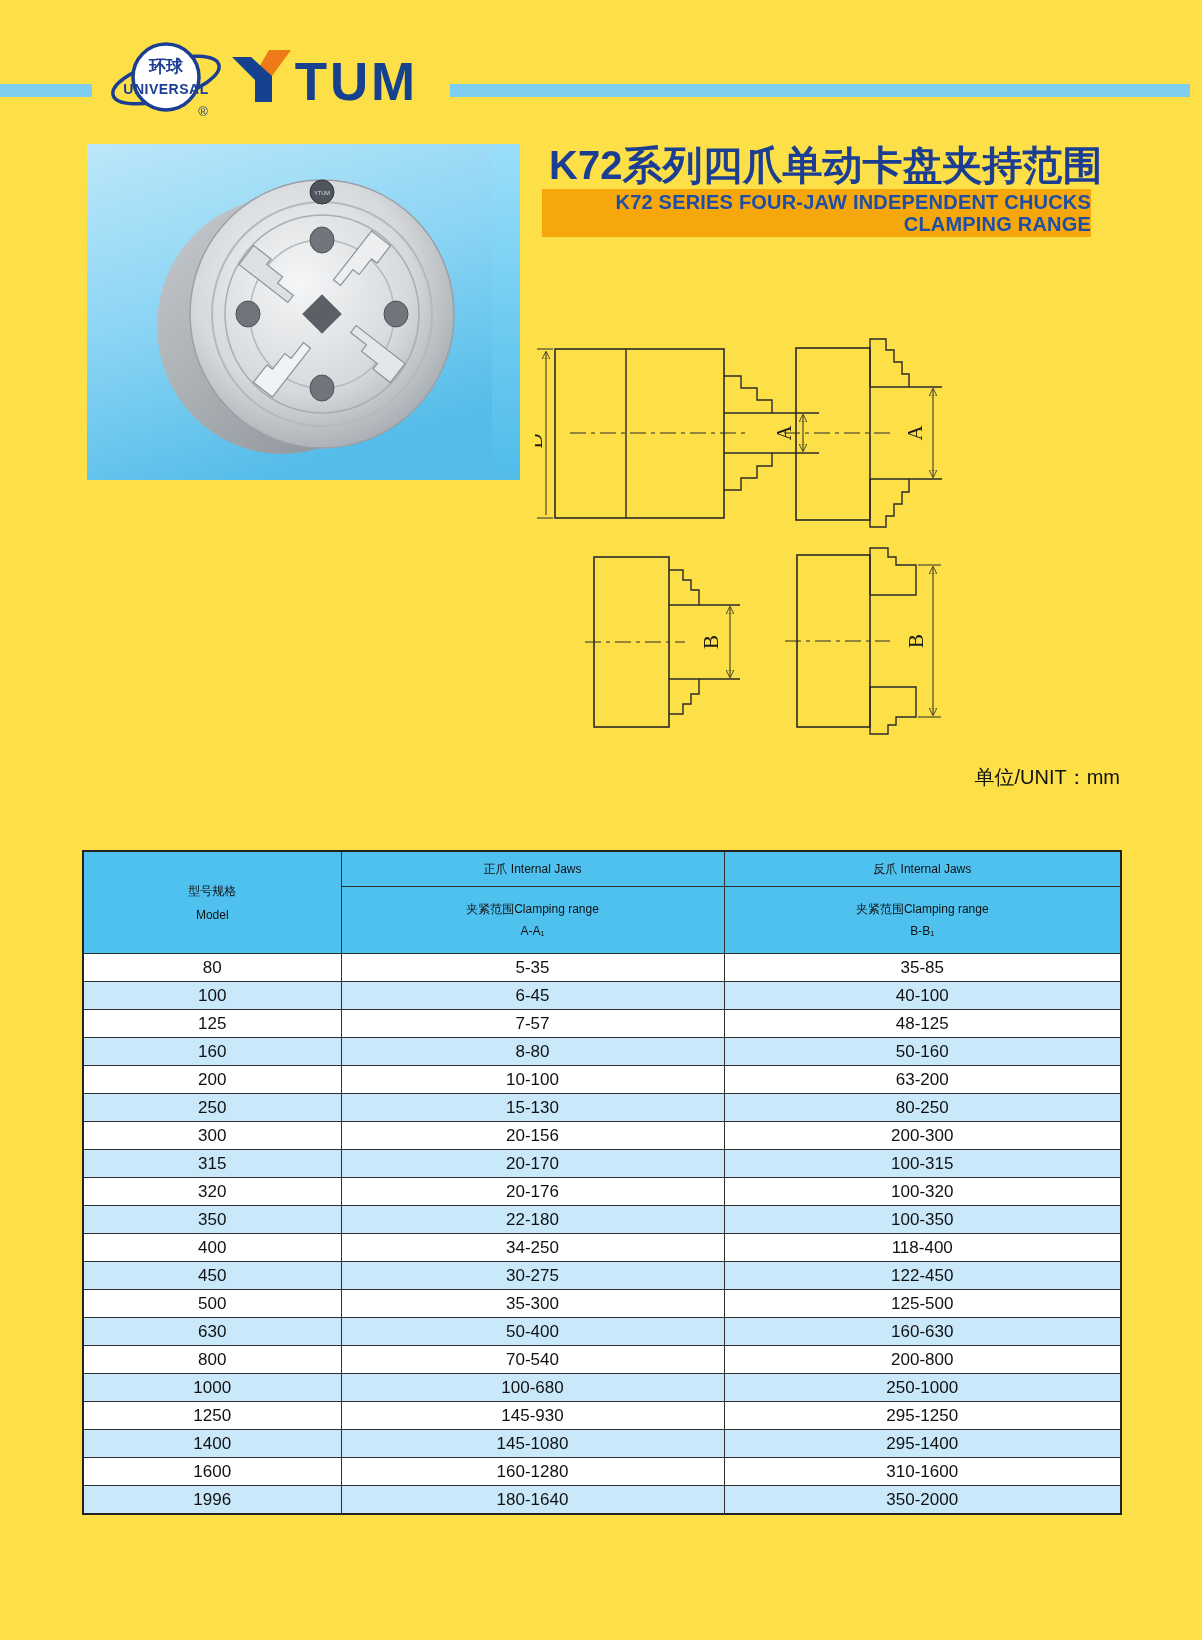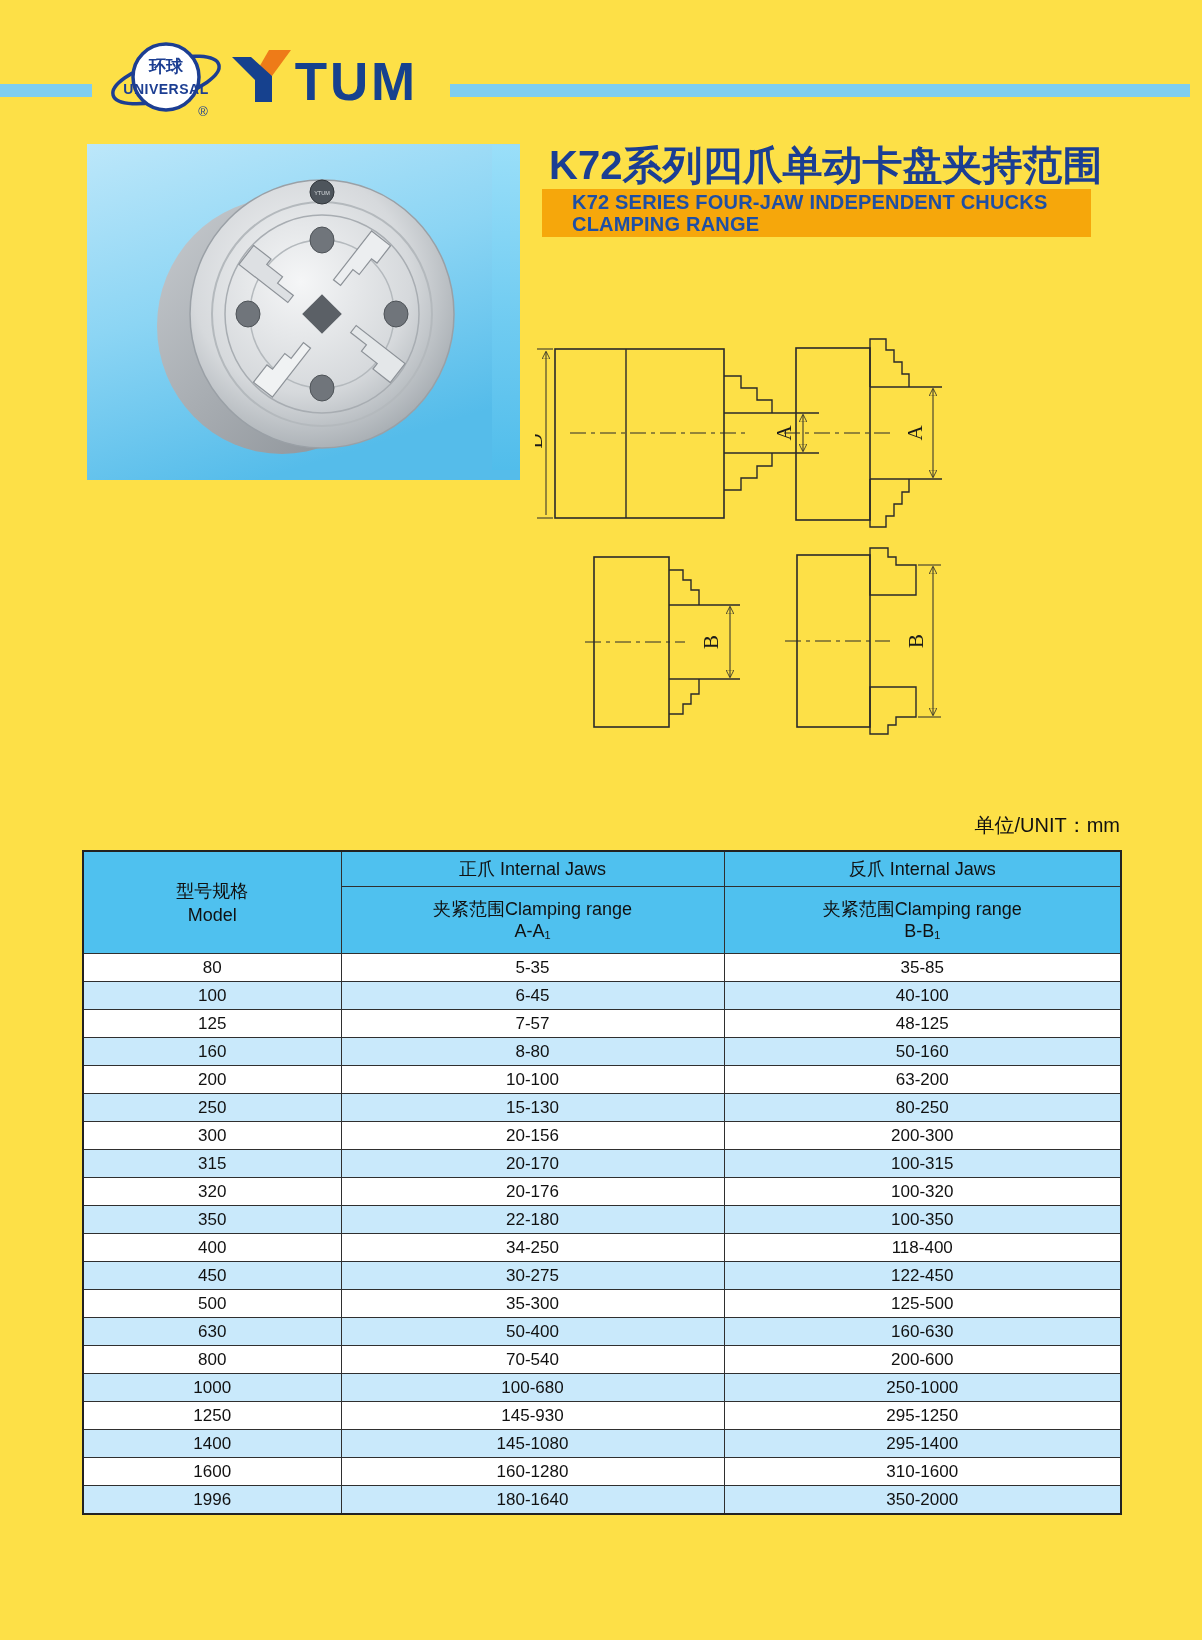--- a/index.html
+++ b/index.html
@@ -17,37 +17,37 @@
   .photo{position:absolute;left:87px;top:144px;width:433px;height:336px;}
 
   
   .vbar{position:absolute;left:492px;top:145px;width:28px;height:325px;
         background:linear-gradient(180deg,#9ADFF9 0%,#6FCBF1 55%,#51BDEB 100%);}
 
   
   .title-zh{position:absolute;left:545px;top:134px;width:560px;margin:4px;
             font-size:40px;font-weight:bold;color:#1B3E93;letter-spacing:0px;white-space:nowrap;}
   .banner{position:absolute;left:542px;top:189px;width:549px;height:48px;background:#F6A70B;
-          display:flex;flex-direction:column;justify-content:center;box-sizing:border-box;padding-left:30px;}
+          display:flex;flex-direction:column;justify-content:center;box-sizing:border-box;padding-left:30px;align-items:flex-end;}
   .banner span{color:#1E4FA5;font-size:20px;font-weight:bold;line-height:22px;letter-spacing:0.2px;}
 
   
   .diag{position:absolute;}
   .diag path,.diag line,.diag rect,.diag polyline{stroke:#2a2a2a;fill:none;}
   .dim-label{font-family:"Liberation Serif","DejaVu Serif",serif;font-size:21px;fill:#1a1a1a;}
 
   
-  .unit-note{position:absolute;top:812px;right:82px;font-size:20px;color:#111;}
+  .unit-note{position:absolute;top:764px;right:82px;font-size:20px;color:#111;}
 
   
   .spec-table{position:absolute;left:82px;top:850px;width:1038px;border-collapse:collapse;
               table-layout:fixed;border:2px solid #222;}
   .spec-table th,.spec-table td{border:1px solid #2f2f2f;text-align:center;vertical-align:middle;
               color:#111;font-weight:normal;padding:0;}
-  .spec-table thead th{background:#4FC1EF;font-size:18px;}
+  .spec-table thead th{background:#4FC1EF;font-size:12px;}
   .hrow1 th{height:34px;}
   .hrow2 th{height:66px;font-size:17px;line-height:22px;}
   .model-th{font-size:18px;line-height:24px;}
   .spec-table tbody td{height:27px;font-size:17px;background:#ffffff;}
   .spec-table tbody tr:nth-child(even) td{background:#C9E9FB;}
 </style>
 </head>
 <body>
 
 <div class="page">
@@ -275,21 +275,21 @@
           <td>125-500</td>
         </tr>
         <tr>
           <td>630</td>
           <td>50-400</td>
           <td>160-630</td>
         </tr>
         <tr>
           <td>800</td>
           <td>70-540</td>
-          <td>200-600</td>
+          <td>200-800</td>
         </tr>
         <tr>
           <td>1000</td>
           <td>100-680</td>
           <td>250-1000</td>
         </tr>
         <tr>
           <td>1250</td>
           <td>145-930</td>
           <td>295-1250</td>

